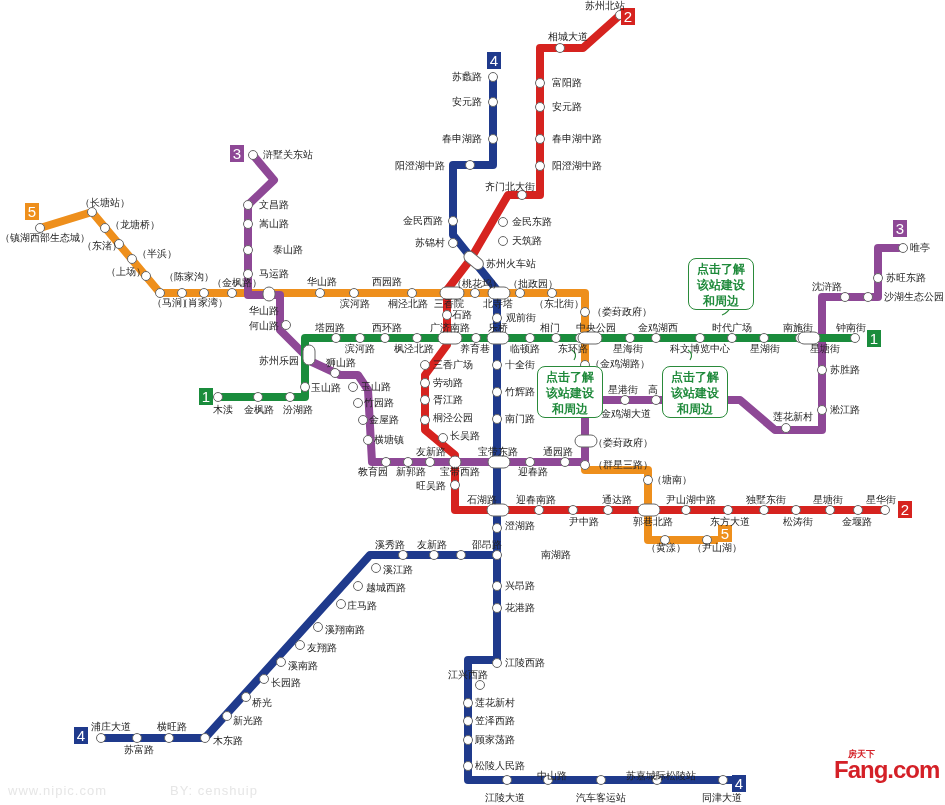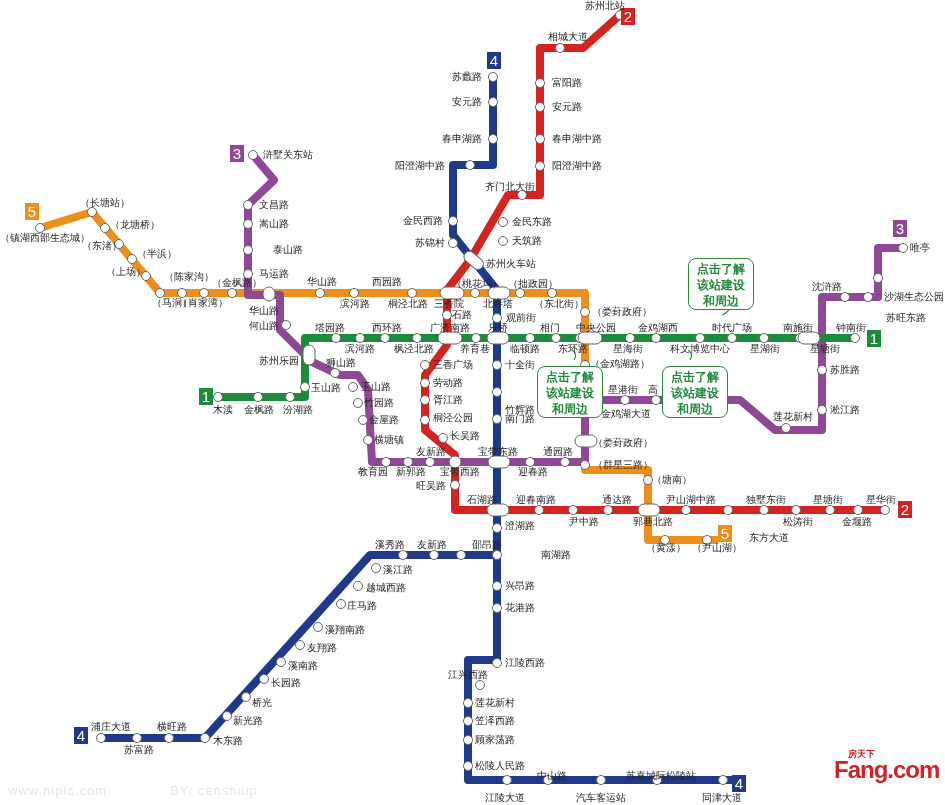--- a/index.html
+++ b/index.html
@@ -283,21 +283,21 @@
 <span class="lbl" style="left:613px;top:343px;">星海街</span>
 <span class="lbl" style="left:638px;top:322px;">金鸡湖西</span>
 <span class="lbl" style="left:670px;top:343px;">科文博览中心</span>
 <span class="lbl" style="left:712px;top:322px;">时代广场</span>
 <span class="lbl" style="left:750px;top:343px;">星湖街</span>
 <span class="lbl" style="left:783px;top:322px;">南施街</span>
 <span class="lbl" style="left:810px;top:343px;">星塘街</span>
 <span class="lbl" style="left:836px;top:322px;">钟南街</span>
 
 <span class="lbl" style="left:812px;top:281px;">沈浒路</span>
-<span class="lbl" style="left:886px;top:272px;margin-top:40px;">苏旺东路</span>
+<span class="lbl" style="left:886px;top:272px;">苏旺东路</span>
 <span class="lbl" style="left:884px;top:291px;">沙湖生态公园</span>
 <span class="lbl" style="left:910px;top:242px;">唯亭</span>
 <span class="lbl" style="left:830px;top:364px;">苏胜路</span>
 <span class="lbl" style="left:830px;top:404px;">淞江路</span>
 <span class="lbl" style="left:773px;top:411px;">莲花新村</span>
 
 <span class="lbl" style="left:259px;top:355px;">苏州乐园</span>
 <span class="lbl" style="left:213px;top:404px;">木渎</span>
 <span class="lbl" style="left:244px;top:404px;">金枫路</span>
 <span class="lbl" style="left:283px;top:404px;">汾湖路</span>
@@ -329,29 +329,29 @@
 <span class="lbl" style="left:433px;top:394px;">胥江路</span>
 <span class="lbl" style="left:433px;top:412px;">桐泾公园</span>
 <span class="lbl" style="left:450px;top:430px;">长吴路</span>
 <span class="lbl" style="left:416px;top:480px;">旺吴路</span>
 <span class="lbl" style="left:467px;top:494px;">石湖路</span>
 <span class="lbl" style="left:516px;top:494px;">迎春南路</span>
 <span class="lbl" style="left:569px;top:516px;">尹中路</span>
 <span class="lbl" style="left:602px;top:494px;">通达路</span>
 <span class="lbl" style="left:633px;top:516px;">郭巷北路</span>
 <span class="lbl" style="left:666px;top:494px;">尹山湖中路</span>
-<span class="lbl" style="left:710px;top:532px;margin-left:39px;">东方大道</span>
+<span class="lbl" style="left:710px;top:516px;">东方大道</span>
 <span class="lbl" style="left:746px;top:494px;">独墅东街</span>
 <span class="lbl" style="left:783px;top:516px;">松涛街</span>
 <span class="lbl" style="left:813px;top:494px;">星塘街</span>
 <span class="lbl" style="left:842px;top:516px;">金堰路</span>
 <span class="lbl" style="left:866px;top:494px;">星华街</span>
 
 <span class="lbl" style="left:505px;top:359px;">十全街</span>
-<span class="lbl" style="left:505px;top:404px;">竹辉路</span>
+<span class="lbl" style="left:505px;top:386px;">竹辉路</span>
 <span class="lbl" style="left:505px;top:413px;">南门路</span>
 <span class="lbl" style="left:505px;top:520px;">澄湖路</span>
 <span class="lbl" style="left:505px;top:549px;margin-left:36px;">南湖路</span>
 <span class="lbl" style="left:505px;top:580px;">兴昂路</span>
 <span class="lbl" style="left:505px;top:602px;">花港路</span>
 <span class="lbl" style="left:505px;top:657px;">江陵西路</span>
 <span class="lbl" style="left:448px;top:669px;">江兴西路</span>
 <span class="lbl" style="left:475px;top:697px;">莲花新村</span>
 <span class="lbl" style="left:475px;top:715px;">笠泽西路</span>
 <span class="lbl" style="left:475px;top:734px;">顾家荡路</span>

